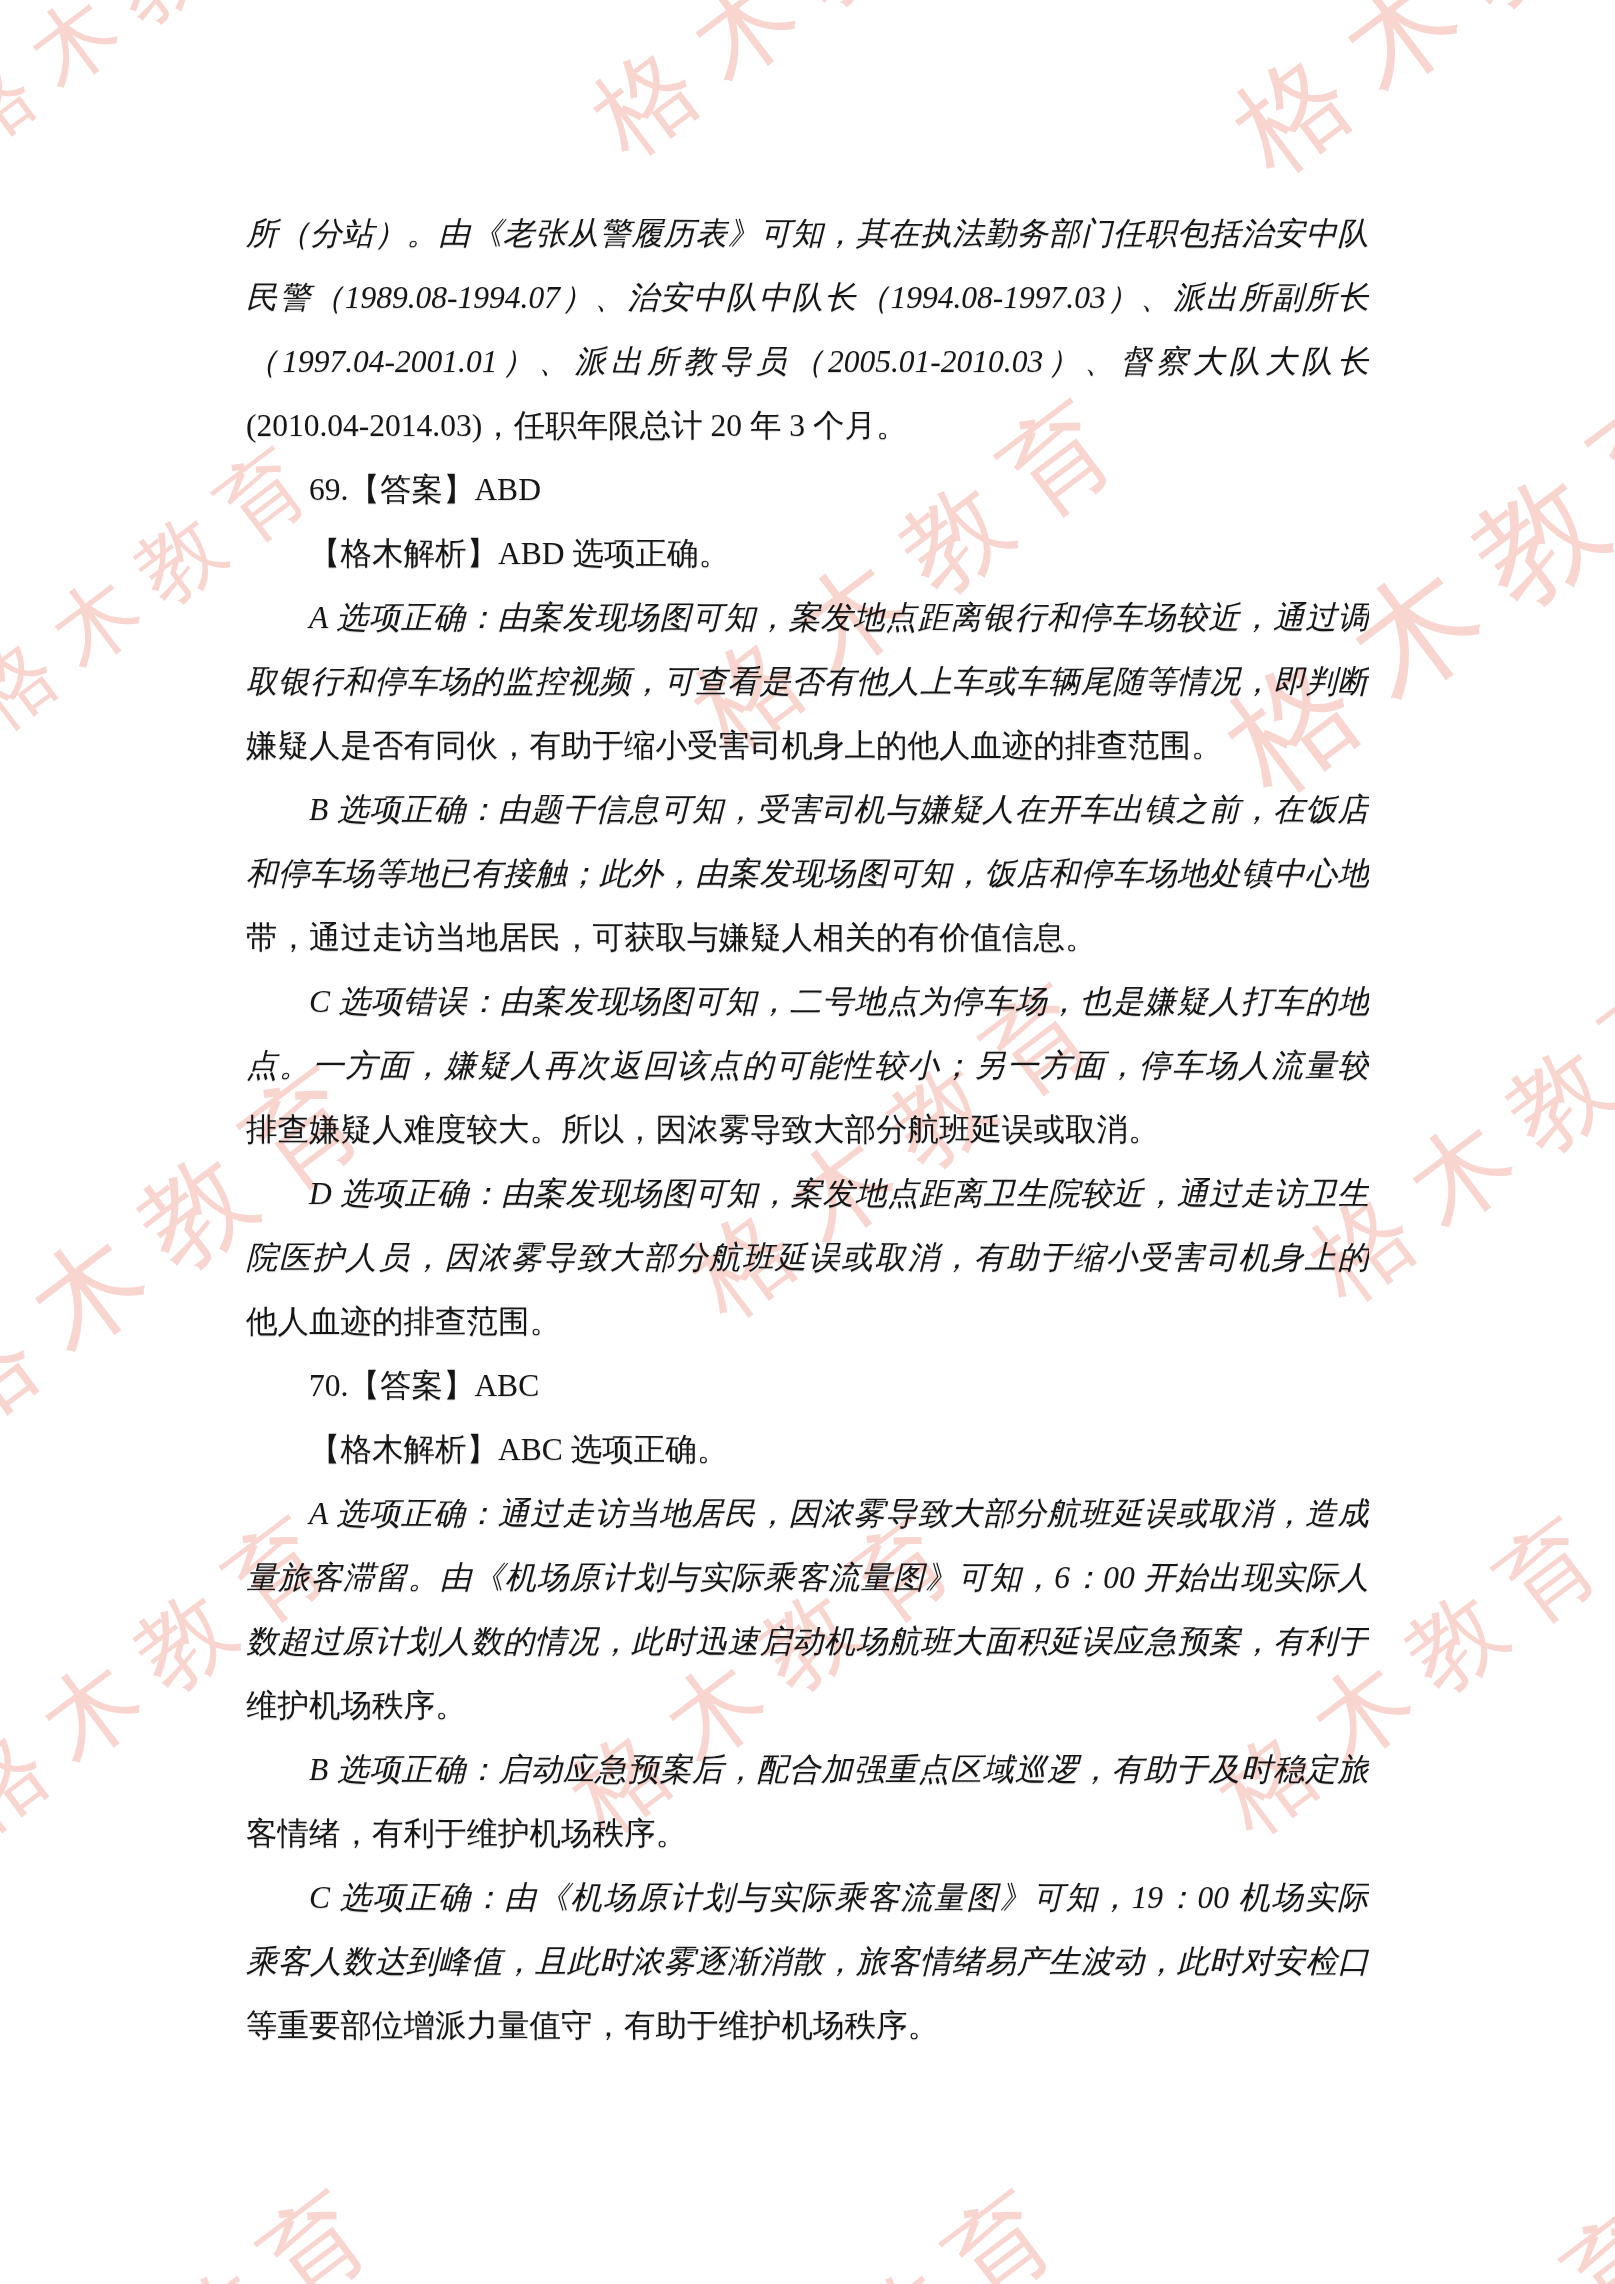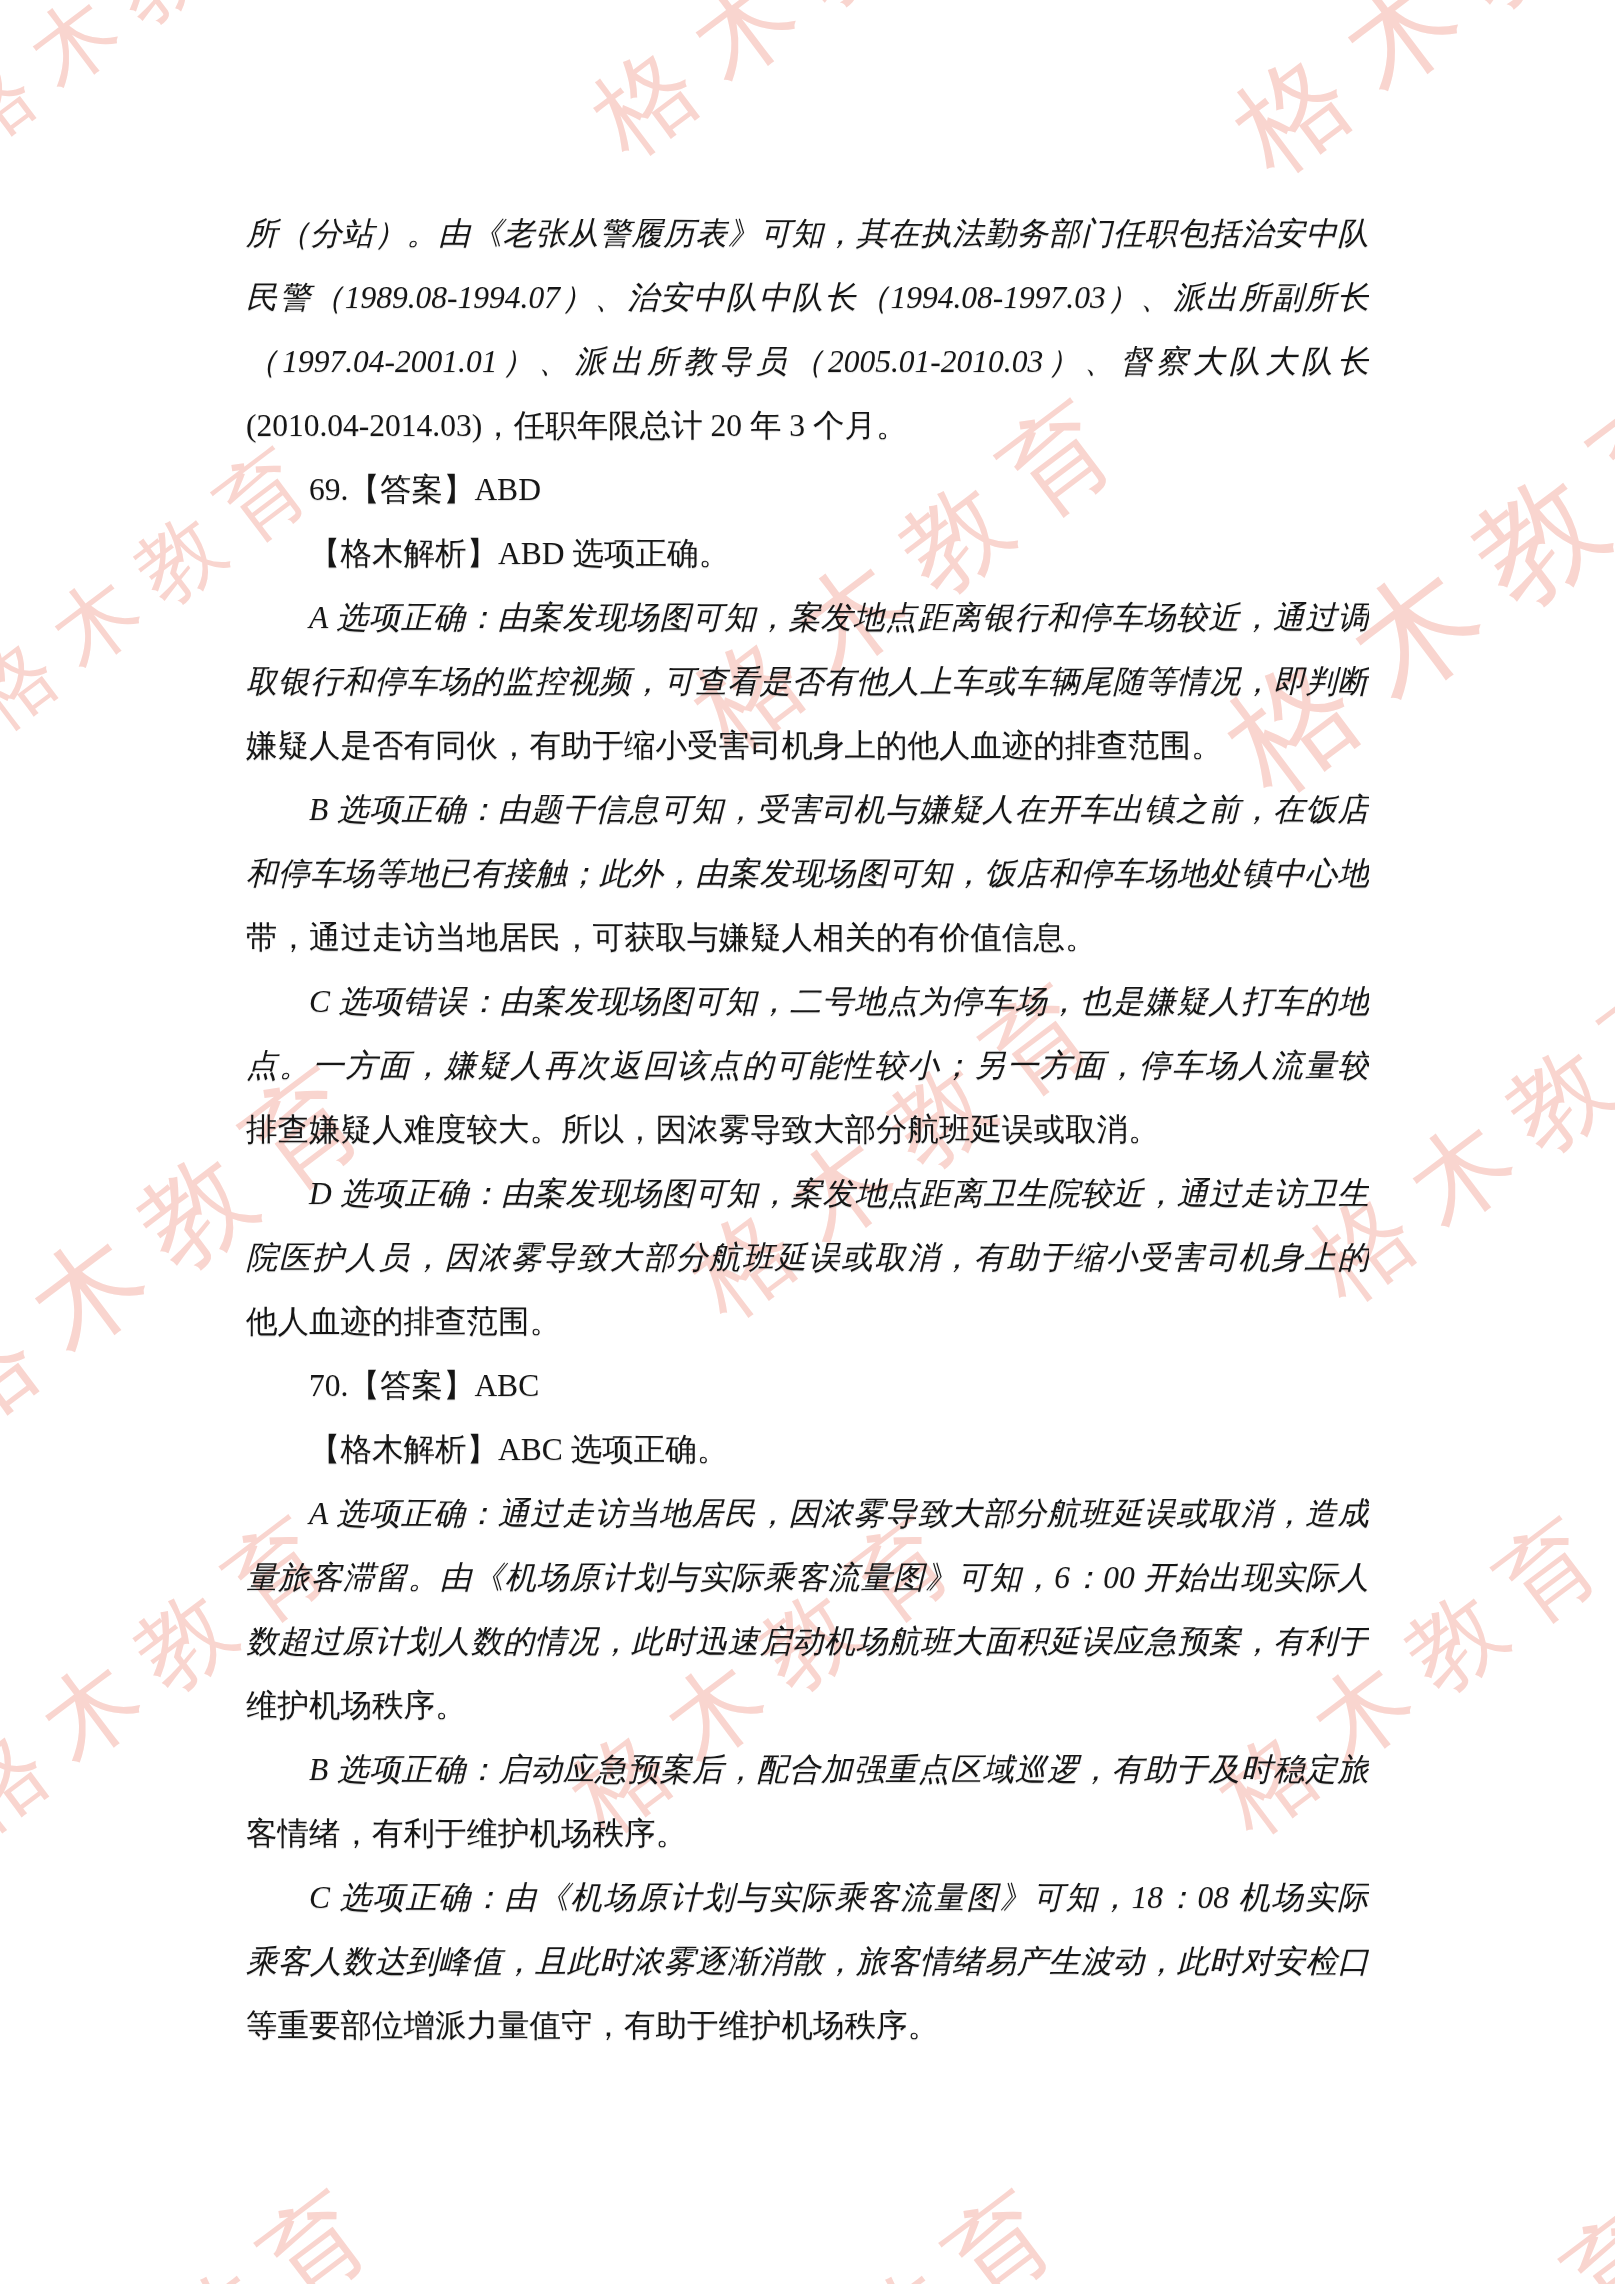--- a/index.html
+++ b/index.html
@@ -95,18 +95,18 @@
       <div class="line just">院医护人员，因浓雾导致大部分航班延误或取消，有助于缩小受害司机身上的</div>
       <div class="line">他人血迹的排查范围。</div>
       <div class="line ind">70.【答案】ABC</div>
       <div class="line ind">【格木解析】ABC 选项正确。</div>
       <div class="line just ind">A 选项正确：通过走访当地居民，因浓雾导致大部分航班延误或取消，造成大</div>
       <div class="line just">量旅客滞留。由《机场原计划与实际乘客流量图》可知，6：00 开始出现实际人</div>
       <div class="line just">数超过原计划人数的情况，此时迅速启动机场航班大面积延误应急预案，有利于</div>
       <div class="line">维护机场秩序。</div>
       <div class="line just ind">B 选项正确：启动应急预案后，配合加强重点区域巡逻，有助于及时稳定旅</div>
       <div class="line">客情绪，有利于维护机场秩序。</div>
-      <div class="line just ind">C 选项正确：由《机场原计划与实际乘客流量图》可知，18：08 机场实际</div>
+      <div class="line just ind">C 选项正确：由《机场原计划与实际乘客流量图》可知，19：00 机场实际</div>
       <div class="line just">乘客人数达到峰值，且此时浓雾逐渐消散，旅客情绪易产生波动，此时对安检口</div>
       <div class="line">等重要部位增派力量值守，有助于维护机场秩序。</div>
     </div>
 </div>
 
 
 </body></html>

